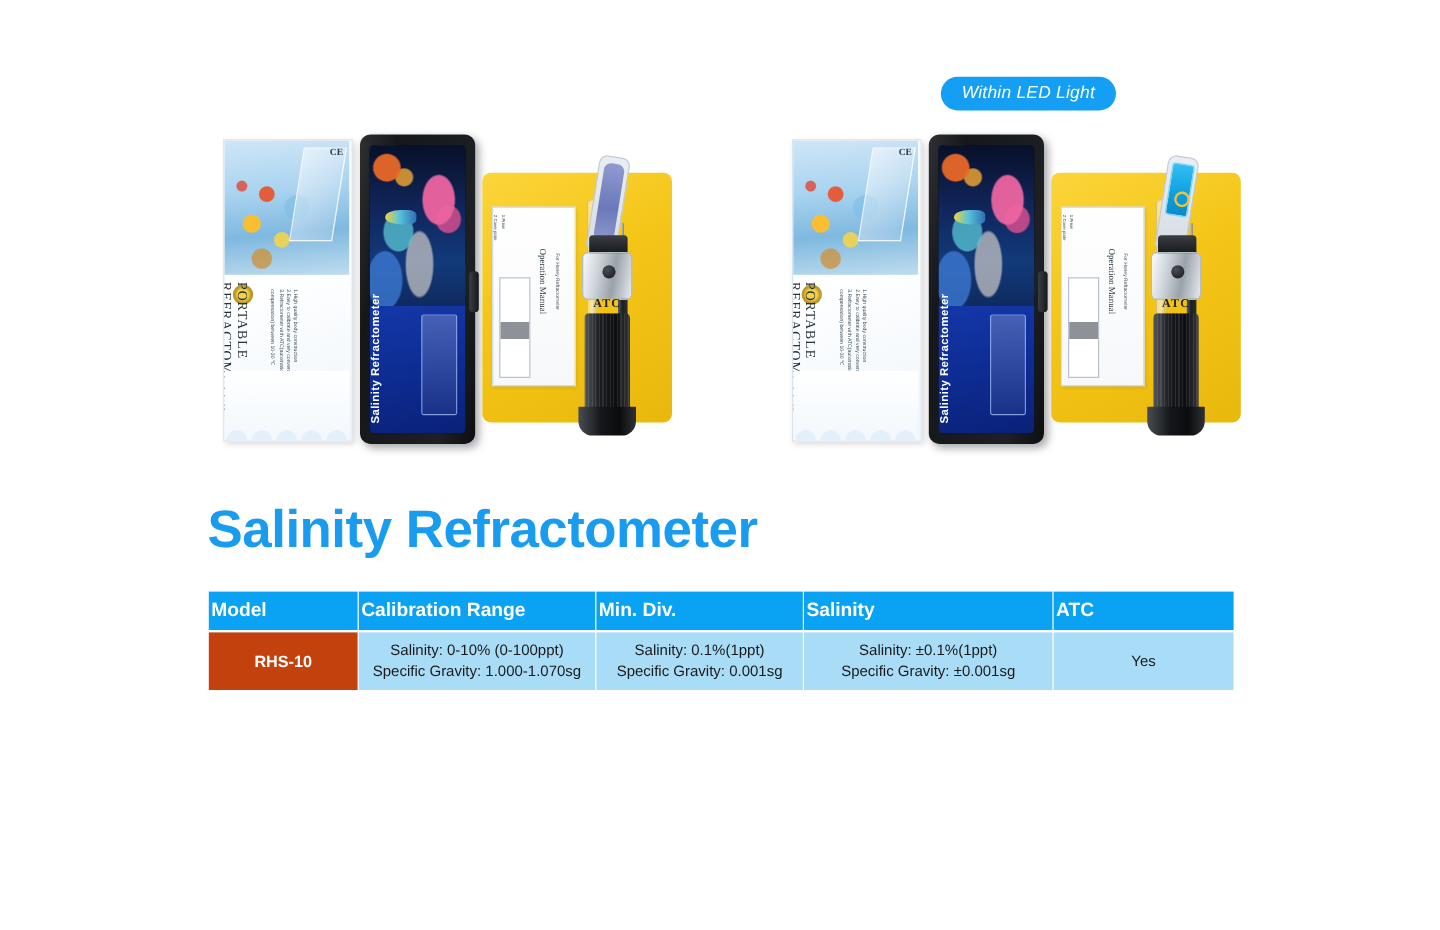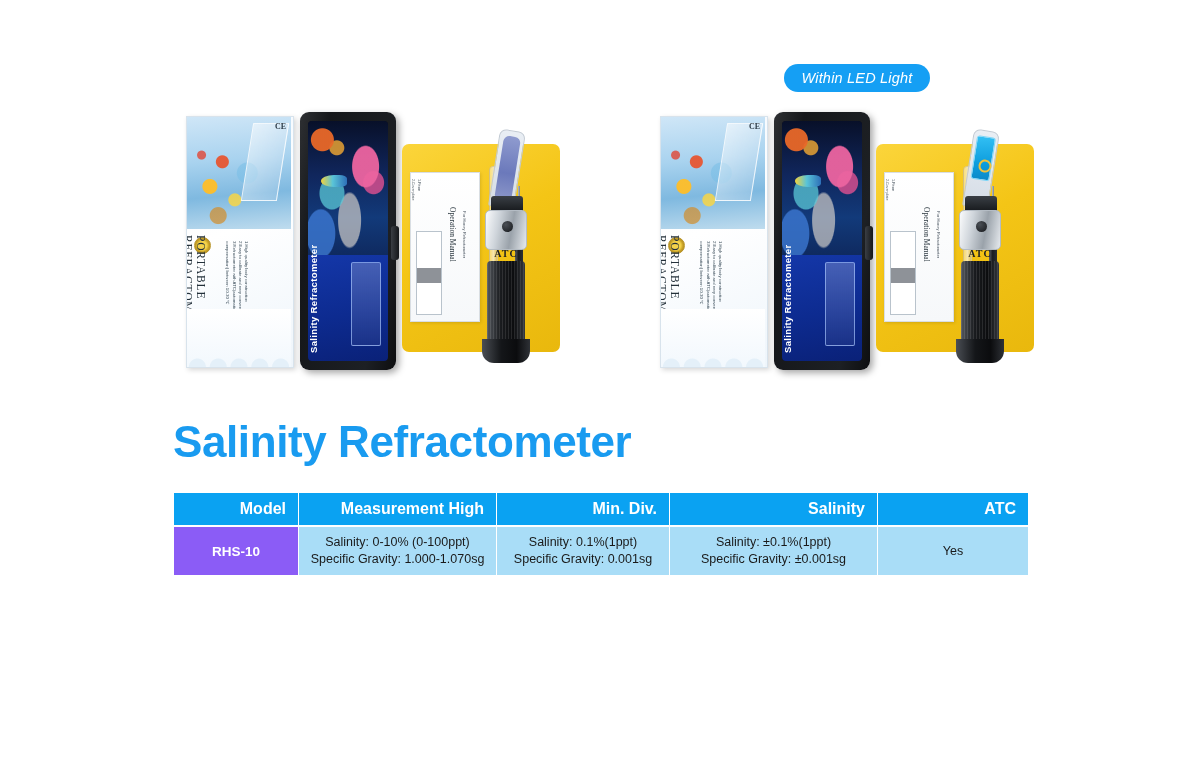--- a/index.html
+++ b/index.html
@@ -349,39 +349,39 @@
     border-collapse: separate;
     border-spacing: 1px 2px;
     table-layout: fixed;
   }
   .spec-table th {
     background: #0aa2f2;
     color: #ffffff;
     font-size: 16px;
     font-weight: bold;
     height: 32px;
-    text-align: right;
-    padding: 0 12px;
+    text-align: left;
+    padding: 0 2px;
   }
   .spec-table td {
     font-size: 12.5px;
     color: #1a1a1a;
     text-align: center;
     vertical-align: middle;
     padding: 7px 4px;
     line-height: 17px;
   }
   .col-model { width: 124px; }
   .col-range { width: 197px; }
   .col-mindiv{ width: 172px; }
   .col-acc   { width: 207px; }
   .col-atc   { width: 150px; }
 
   td.model-cell {
-    background: #8b5cf6;
+    background: #c2410c;
     color: #ffffff;
     font-weight: bold;
     font-size: 13.5px;
     text-align: center;
   }
   tr.row-dark td:not(.model-cell)  { background: #a9ddf7; }
   tr.row-light td:not(.model-cell) { background: #ddf0fc; }
   .nowrap { white-space: pre-line; }
 </style>
 </head>
@@ -519,21 +519,21 @@
   <colgroup>
     <col class="col-model">
       <col class="col-range">
       <col class="col-mindiv">
       <col class="col-acc">
       <col class="col-atc">
   </colgroup>
   <thead>
     <tr>
       <th>Model</th>
-      <th>Measurement High</th>
+      <th>Calibration Range</th>
       <th>Min. Div.</th>
       <th>Salinity</th>
       <th>ATC</th>
     </tr>
   </thead>
   <tbody>
     <tr class="row-dark">
       <td class="model-cell">RHS-10</td>
       <td class="nowrap">Salinity:   0-10% (0-100ppt)
 Specific  Gravity: 1.000-1.070sg</td>

